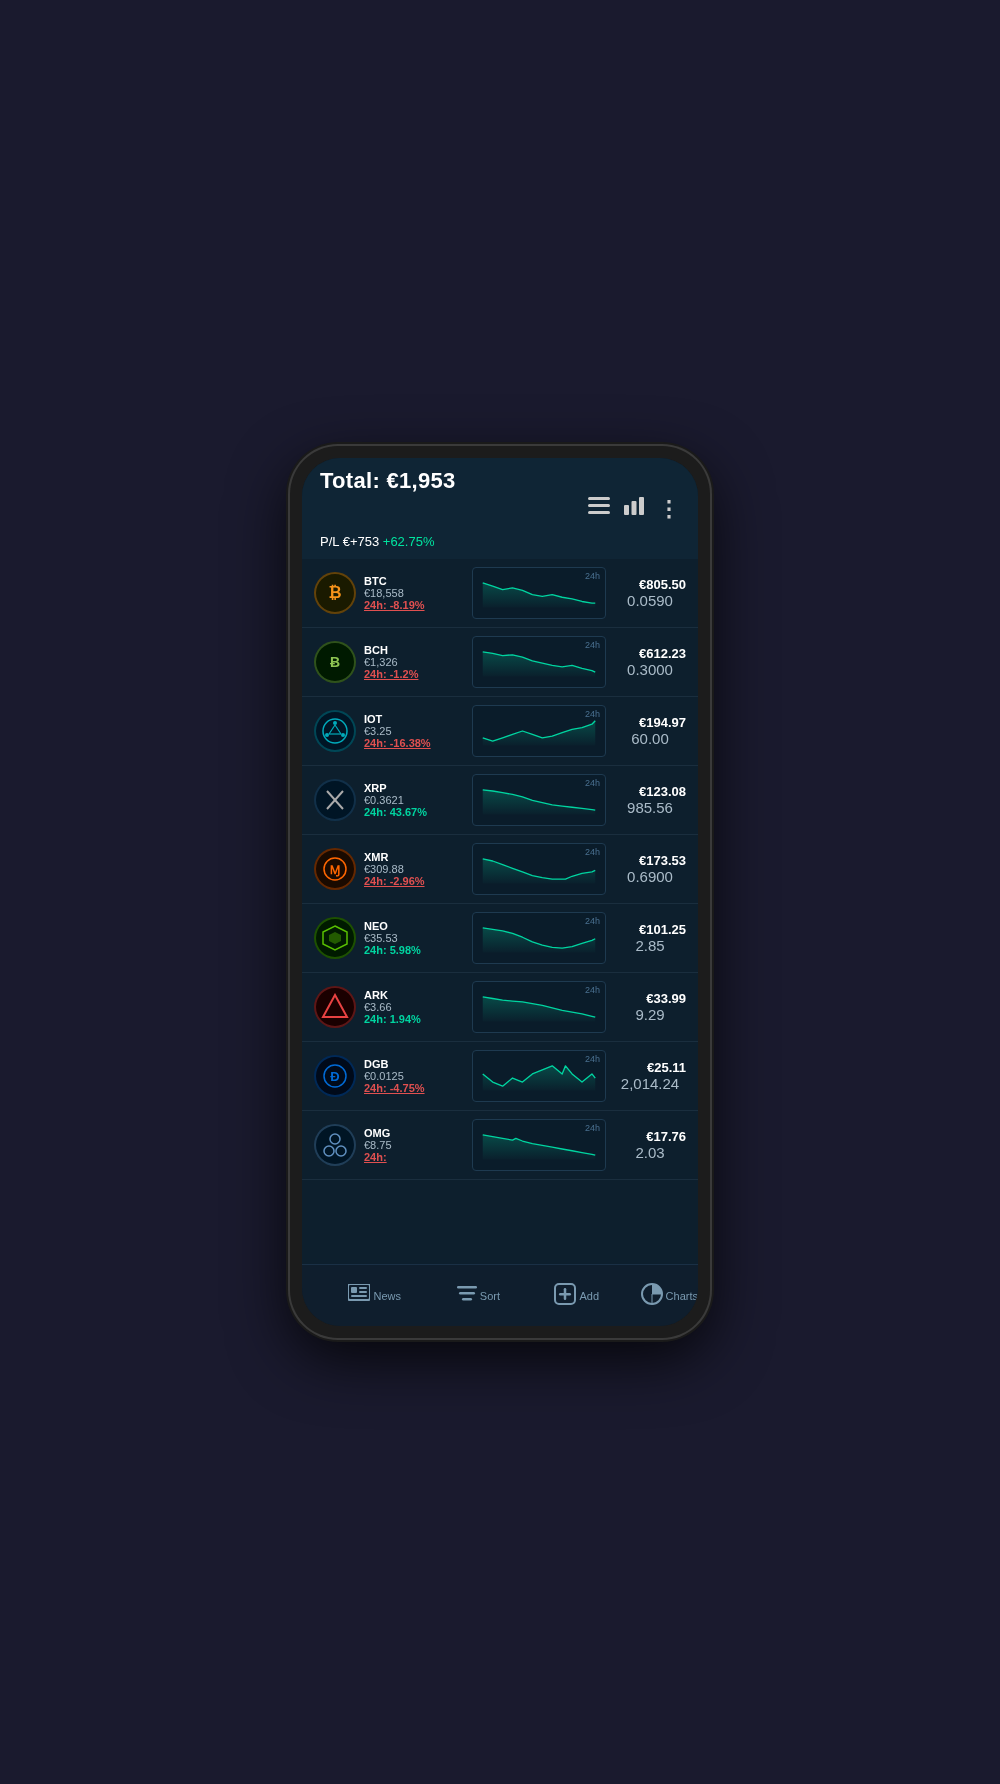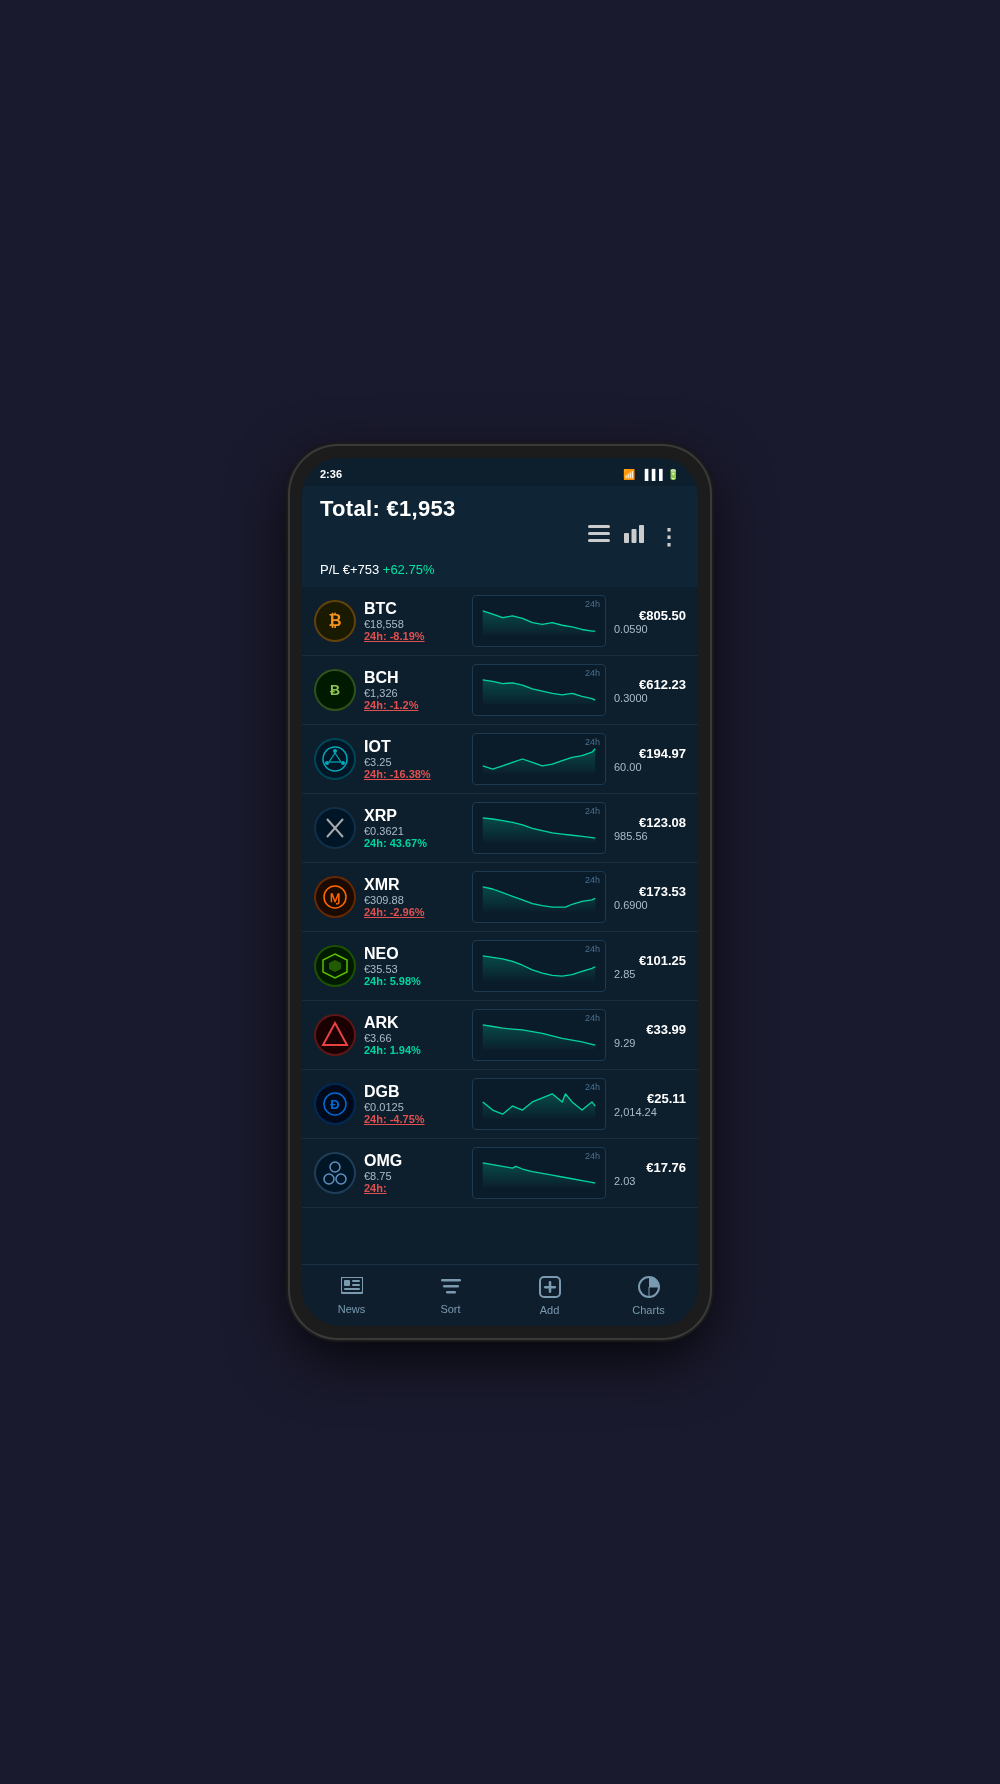--- a/index.html
+++ b/index.html
@@ -113,21 +113,21 @@
       color: #fff;
       font-weight: 700;
       border: 2px solid #2a4060;
     }
     .coin-info {
       flex: 0 0 100px;
       min-width: 80px;
     }
     .coin-name {
       color: #fff;
-      font-size: 16px;
+      font-size: 11px;
       font-weight: 700;
     }
     .coin-price {
       color: #aabbc8;
       font-size: 11px;
     }
     .coin-change {
       font-size: 11px;
       font-weight: 600;
     }
@@ -154,34 +154,34 @@
       flex: 0 0 72px;
       text-align: right;
     }
     .coin-eur {
       color: #fff;
       font-size: 13px;
       font-weight: 700;
     }
     .coin-amount {
       color: #aabbc8;
-      font-size: 11px;
-      text-align: left;
+      font-size: 15px;
+      text-align: center;
     }
     .bottom-nav {
       background: #0f1e2d;
       border-top: 1px solid #1a3045;
       display: flex;
       height: 62px;
       align-items: center;
     }
     .nav-item {
       flex: 1;
       display: flex;
-      flex-direction: column;
+      flex-direction: row;
       align-items: center;
       justify-content: flex-end;
       gap: 3px;
       cursor: pointer;
       color: #7a9ab0;
       padding: 6px 0;
     }
     .nav-icon {
       font-size: 20px;
       line-height: 1;
@@ -194,28 +194,20 @@
       width: 100%;
       height: 100%;
     }
   </style>
 </head>
 <body>
 
 <div class="phone-outer">
   <div class="phone-inner">
 
-    <div class="notch-area">
-      <span class="status-time">2:36</span>
-      <div class="status-icons">
-        <span>📶</span>
-        <span>▐▐▐</span>
-        <span>🔋</span>
-      </div>
-    </div>
 
     <div class="header">
       <div class="header-left">
         <div class="header-title">Total: €1,953</div>
         <div class="header-pl">
           <span class="pl-amount">P/L <span>€+753</span></span>
           <span class="pl-pct">+62.75%</span>
         </div>
       </div>
       <div class="header-icons">

